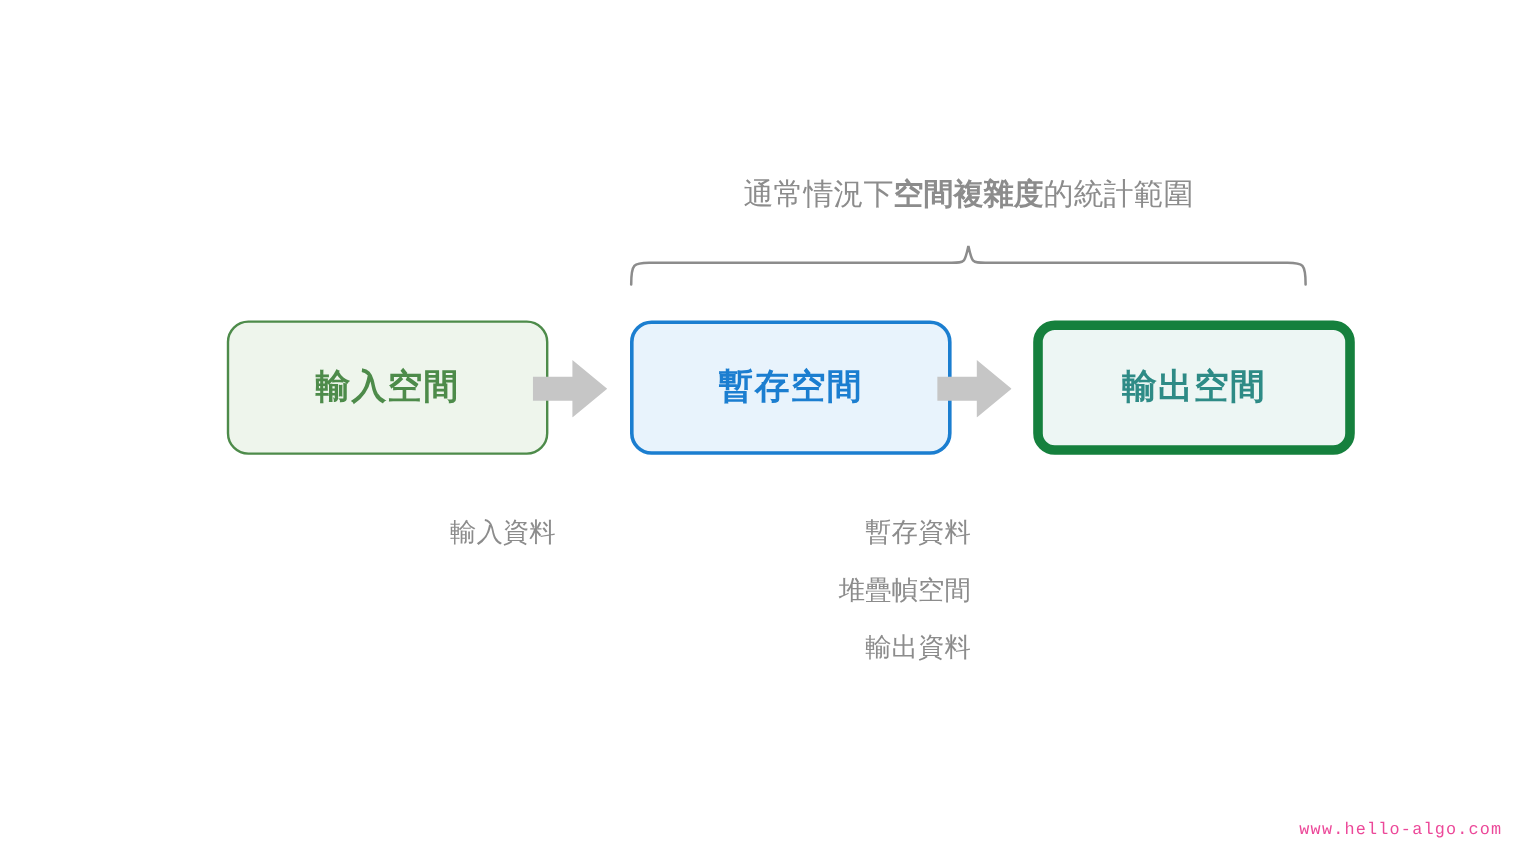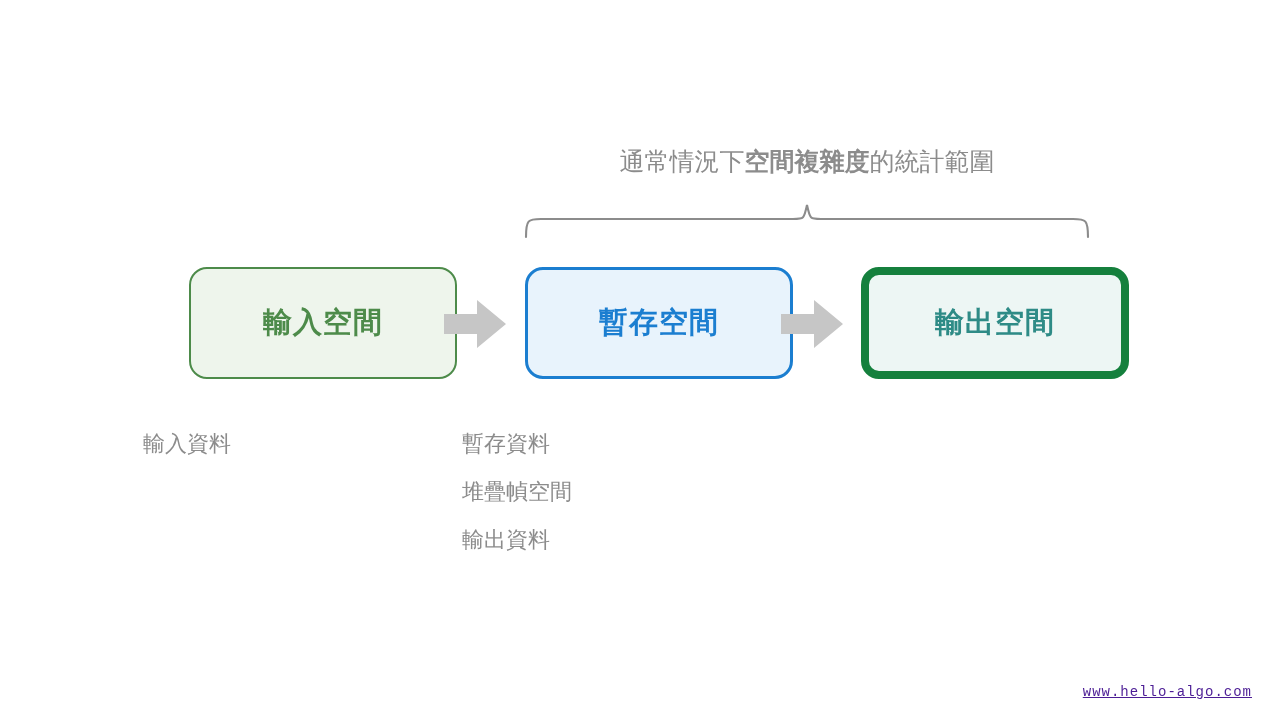--- a/index.html
+++ b/index.html
@@ -77,40 +77,39 @@
     top: 300px;
   }
   .arrow-1 { left: 444px; }
   .arrow-2 { left: 781px; }
 
   
   .under-group {
     position: absolute;
     top: 420px;
     width: 320px;
-    text-align: left;
+    text-align: right;
     color: #8c8c8c;
     font-size: 22px;
     line-height: 48px;
   }
   .under-input  { left: 143px; }
-  .under-temp   { left: 462px; }
+  .under-temp   { left: 489px; }
   .under-output { left: 815px; }
   .under-group div { white-space: nowrap; }
 
   
   .watermark {
     position: absolute;
     right: 28px;
     bottom: 20px;
-    color: #4c1d95;
+    color: #ec4899;
     font-size: 14px;
     font-family: "Liberation Mono", "DejaVu Sans Mono", monospace;
     letter-spacing: 1px;
-    text-decoration: underline;
   }
 </style>
 </head>
 <body>
 
 <div class="stage">
 
   <div class="caption-shift">
     <span>通常情況下</span><span class="strong" style="font-weight:700">空間複雜度</span><span>的統計範圍</span>
   </div>

